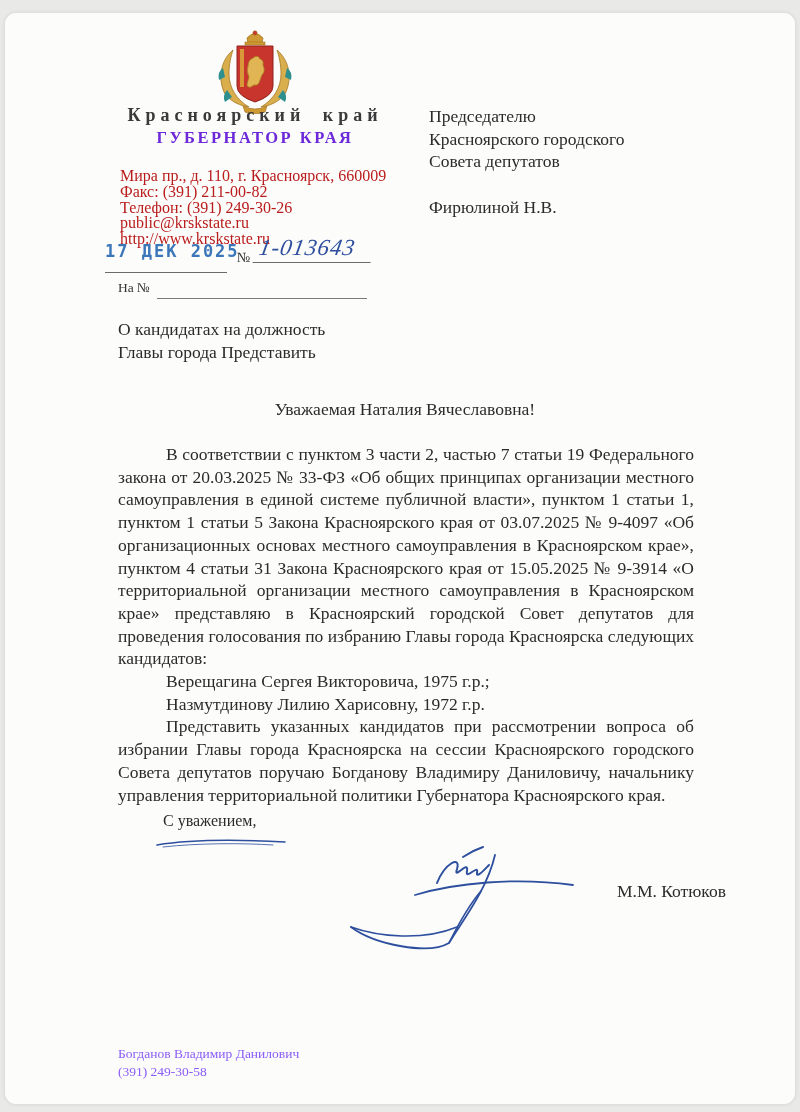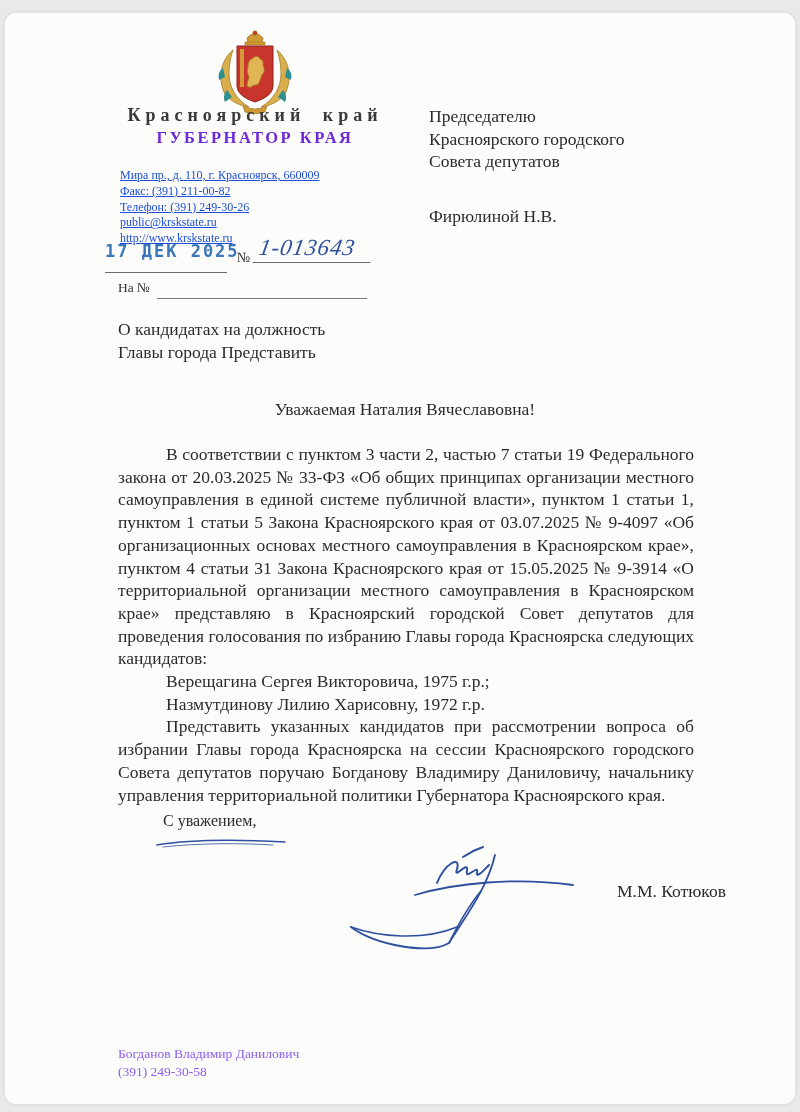--- a/index.html
+++ b/index.html
@@ -28,21 +28,21 @@
     text-align: center; font-weight: bold; font-size: 18px;
     letter-spacing: 5px; word-spacing: 8px; color: #3a3a3a;
   }
   .lh-line2 {
     left: 75px; top: 115px; width: 350px;
     text-align: center; font-weight: bold; font-size: 16.5px;
     letter-spacing: 2.5px; color: #6d28d9;
   }
   .contacts {
     left: 115px; top: 155px; width: 300px;
-    font-size: 12px; line-height: 15.8px; color: #1d4ed8; text-decoration: underline;
+    font-size: 16px; line-height: 15.8px; color: #b91c1c;
   }
   
   .stamp-date {
     left: 100px; top: 228px; width: 122px;
     font-family: "DejaVu Sans Mono", monospace;
     font-weight: bold; font-size: 17px; letter-spacing: 2px;
     color: #3a76b8;
     border-bottom: 1.5px solid #6b6b6b;
     padding-bottom: 11px; text-align: center; white-space: nowrap;
   }
@@ -52,21 +52,21 @@
     font-style: italic; font-size: 23px; color: #2d4f9e;
     transform: skewX(-10deg); letter-spacing: 1px;
     border-bottom: 1.5px solid #6b6b6b; padding: 0 4px 1px 4px;
     white-space: nowrap;
   }
   .reply-label { left: 113px; top: 267px; font-size: 13.5px; color: #333; }
   .reply-line { left: 152px; top: 285px; width: 210px; border-bottom: 1.2px solid #7a7a7a; height: 1px; }
 
   
   .addressee { left: 424px; top: 92px; width: 280px; font-size: 17.5px; line-height: 22.5px; }
-  .addressee .name { margin-top: 32px; }
+  .addressee .name { margin-top: 23px; }
 
   
   .subject { left: 113px; top: 305px; width: 320px; font-size: 17.5px; line-height: 23px; }
 
   
   .salutation { left: 113px; top: 386px; width: 574px; text-align: center; font-size: 17.5px; }
 
   
   .body-text { left: 113px; top: 430px; width: 576px; font-size: 17.5px; line-height: 22.7px; }
   .body-text p.justified { text-align: justify; text-indent: 48px; }

